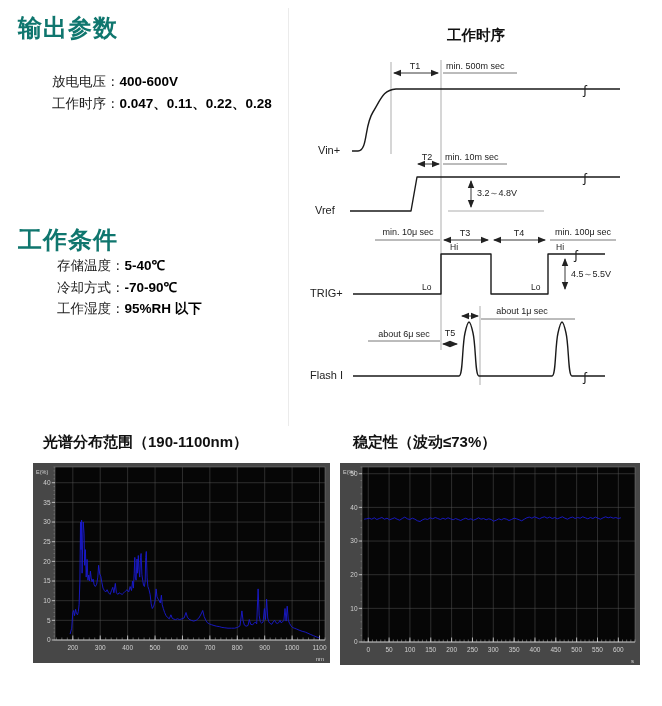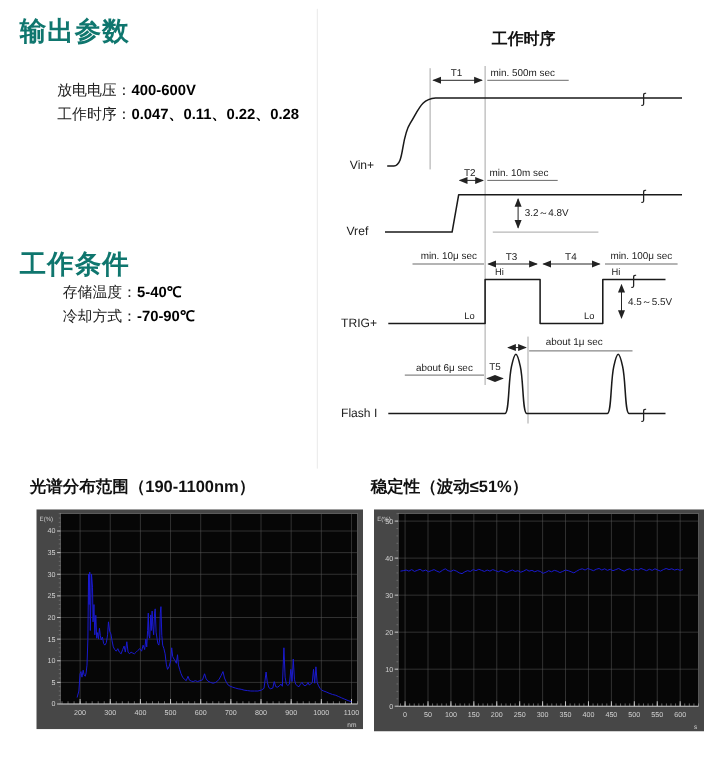--- a/index.html
+++ b/index.html
@@ -5,21 +5,21 @@
   html,body{margin:0;padding:0;background:#ffffff;}
   .page{position:relative;width:662px;height:706px;background:#ffffff;overflow:hidden;
         font-family:"Liberation Sans","DejaVu Sans",sans-serif;color:#1a1a1a;}
   .h-main{position:absolute;left:18px;font-size:24px;font-weight:bold;color:#0f766e;
           letter-spacing:1px;font-family:"DejaVu Sans",sans-serif;}
   .spec-list{position:absolute;font-size:13.5px;}
   .spec-row{height:21.5px;line-height:21.5px;white-space:nowrap;}
   .spec-label{color:#222;font-family:"Liberation Serif","DejaVu Serif",serif;}
   .spec-value{color:#000;font-weight:bold;font-family:"Liberation Sans",sans-serif;}
   .divider{position:absolute;width:1px;background:#ebebeb;}
-  .chart-title{position:absolute;font-size:15px;font-weight:600;color:#111;white-space:nowrap;}
+  .chart-title{position:absolute;font-size:15px;font-weight:600;color:#111;white-space:nowrap;margin-left:16px;}
   .timing-svg{position:absolute;left:298px;top:4px;}
   .chart-box{position:absolute;}
   svg text{font-family:"Liberation Sans","DejaVu Sans",sans-serif;}
   .tt-title{font-size:14.5px;font-weight:bold;fill:#111;}
   .t-signal{font-size:11px;fill:#222;}
   .t-small{font-size:9px;fill:#222;}
   .t-tiny{font-size:8.5px;fill:#222;}
   .t-break{font-size:13px;fill:#222;}
 </style>
 </head>
@@ -32,20 +32,21 @@
   <div class="h-main" style="top:12px;">输出参数</div>
   <div class="spec-list" style="left:52px;top:71px;">
     <div class="spec-row"><span class="spec-label">放电电压：</span><span class="spec-value">400-600V</span></div>
     <div class="spec-row"><span class="spec-label">工作时序：</span><span class="spec-value">0.047、0.11、0.22、0.28</span></div>
   </div>
 
   <div class="h-main" style="top:224px;">工作条件</div>
   <div class="spec-list" style="left:57px;top:255px;">
     <div class="spec-row"><span class="spec-label">存储温度：</span><span class="spec-value">5-40℃</span></div>
     <div class="spec-row"><span class="spec-label">冷却方式：</span><span class="spec-value">-70-90℃</span></div>
+    <div class="spec-row"><span class="spec-label">工作湿度：</span><span class="spec-value">95%RH 以下</span></div>
   </div>
 
   <svg class="timing-svg" width="362" height="392" viewBox="0 0 362 392">
     <defs>
       <marker id="aE" markerWidth="8" markerHeight="8" refX="7" refY="4" orient="auto" markerUnits="userSpaceOnUse">
           <path d="M0,0.8 L8,4 L0,7.2 z" fill="#222"></path>
         </marker>
       <marker id="aS" markerWidth="8" markerHeight="8" refX="1" refY="4" orient="auto" markerUnits="userSpaceOnUse">
           <path d="M8,0.8 L0,4 L8,7.2 z" fill="#222"></path>
         </marker>
@@ -110,21 +111,21 @@
     <text class="t-small" x="152" y="332" text-anchor="middle">T5</text>
     <text class="t-small" x="224" y="310" text-anchor="middle">about 1μ sec</text>
 
     <text class="t-break" x="287" y="90" text-anchor="middle">ʃ</text>
     <text class="t-break" x="287" y="178" text-anchor="middle">ʃ</text>
     <text class="t-break" x="278" y="255" text-anchor="middle">ʃ</text>
     <text class="t-break" x="287" y="377" text-anchor="middle">ʃ</text>
   </svg>
 
   <div class="chart-title" style="left:27px;top:433px;">光谱分布范围（190-1100nm）</div>
-  <div class="chart-title" style="left:337px;top:433px;">稳定性（波动≤51%）</div>
+  <div class="chart-title" style="left:337px;top:433px;">稳定性（波动≤73%）</div>
 
   <div class="chart-box" style="left:33px;top:463px;">
     <svg width="297" height="200">
         <rect x="0" y="0" width="297" height="200" fill="#474747"></rect>
         <rect x="22" y="4" width="270" height="173" fill="#060606" stroke="#7d7d7d" stroke-width="0.5"></rect>
         <g stroke="#565656" stroke-width="0.5">
           <line x1="39.81725888324873" y1="4" x2="39.81725888324873" y2="177"></line>
           <line x1="67.2284263959391" y1="4" x2="67.2284263959391" y2="177"></line>
           <line x1="94.63959390862944" y1="4" x2="94.63959390862944" y2="177"></line>
           <line x1="122.05076142131979" y1="4" x2="122.05076142131979" y2="177"></line>

